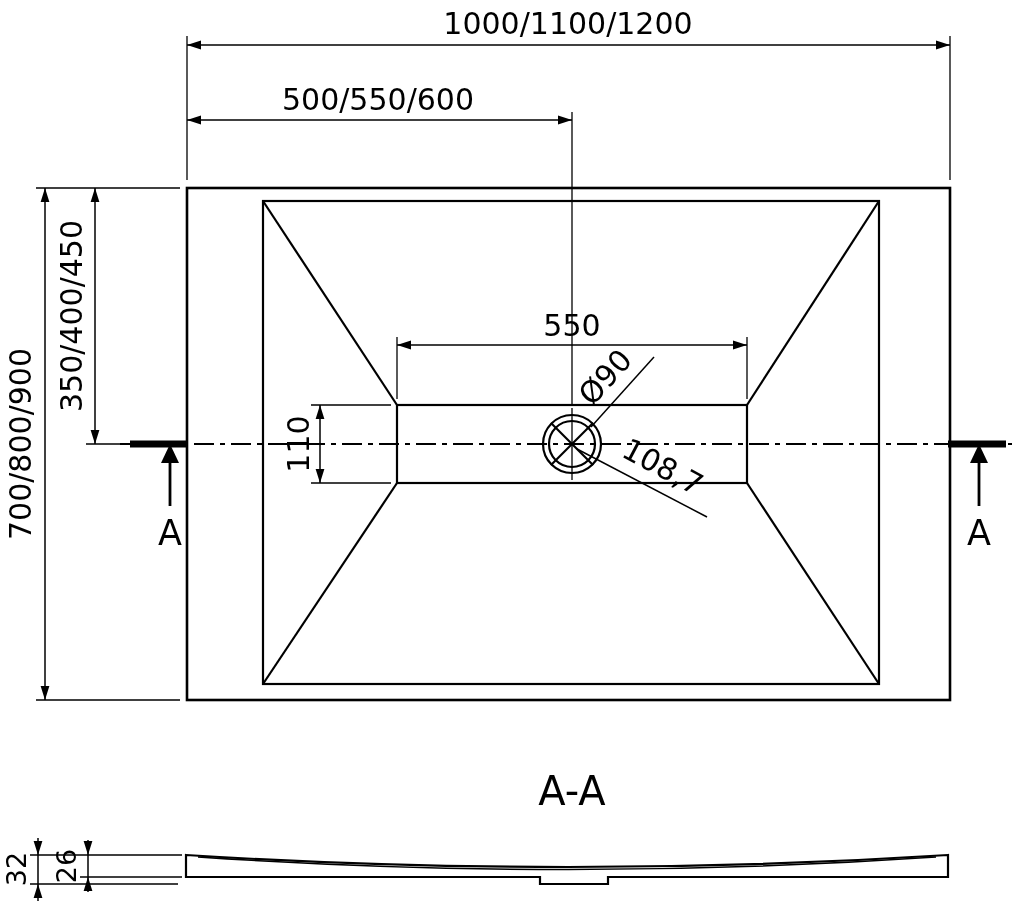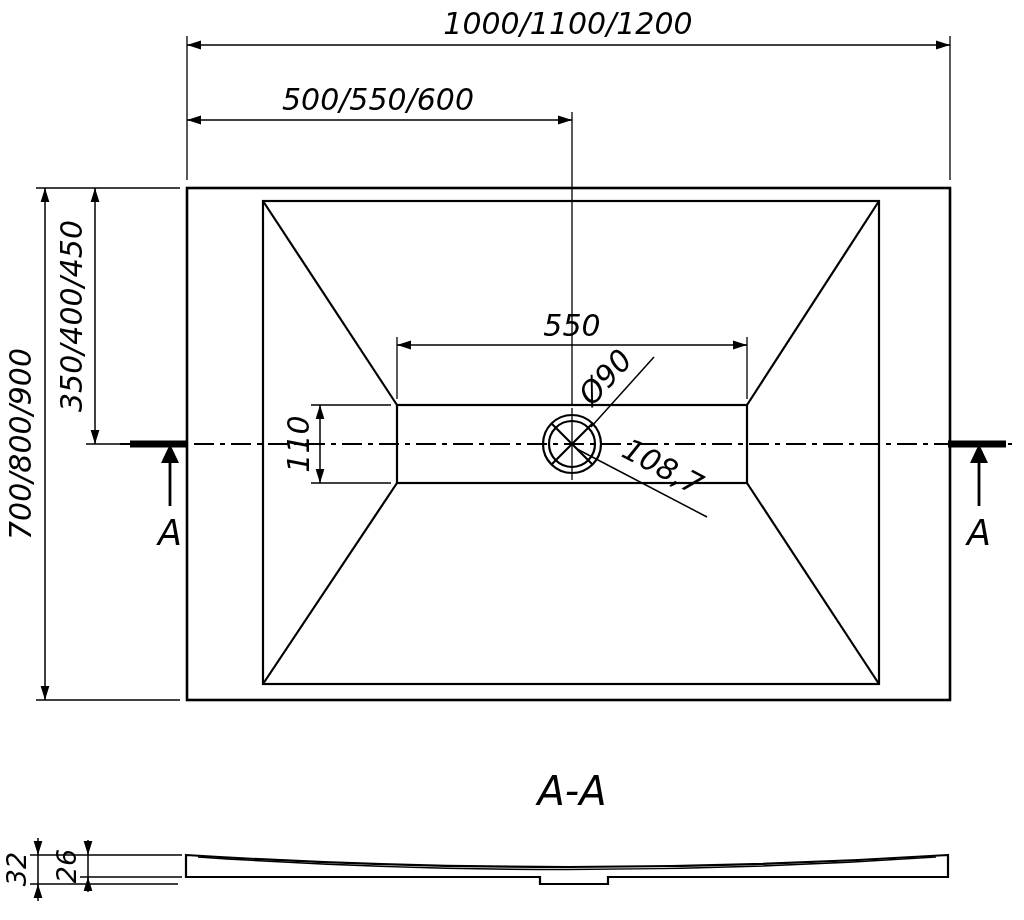--- a/index.html
+++ b/index.html
@@ -1,17 +1,17 @@
 <!DOCTYPE html>
 <html style="--line: #000000; --bg: #ffffff;"><head>
 <meta charset="utf-8">
 <style>
   :root{ --line:#000000; --bg:#ffffff; }
   html,body{ margin:0; padding:0; background:var(--bg); }
-  .page{ width:846px; height:920px; background:var(--bg);font-style:italic; }
+  .page{ width:846px; height:920px; background:var(--bg); }
   svg{ display:block; }
   .obj   { stroke:var(--line); stroke-width:2.6; fill:none; }
   .obj2  { stroke:var(--line); stroke-width:2.2; fill:none; }
   .thick { stroke:var(--line); stroke-width:7;   fill:none; }
   .center{ stroke:var(--line); stroke-width:2.1; fill:none; stroke-dasharray:20 6 5 6; }
   .dim   { stroke:var(--line); stroke-width:1.5; fill:none; }
   .ext   { stroke:var(--line); stroke-width:1.3; fill:none; }
   .cutln { stroke:var(--line); stroke-width:2.8; fill:none; }
   .fillb { fill:var(--line); stroke:none; }
   .profile{ stroke:var(--line); stroke-width:2.2; fill:var(--bg); }

